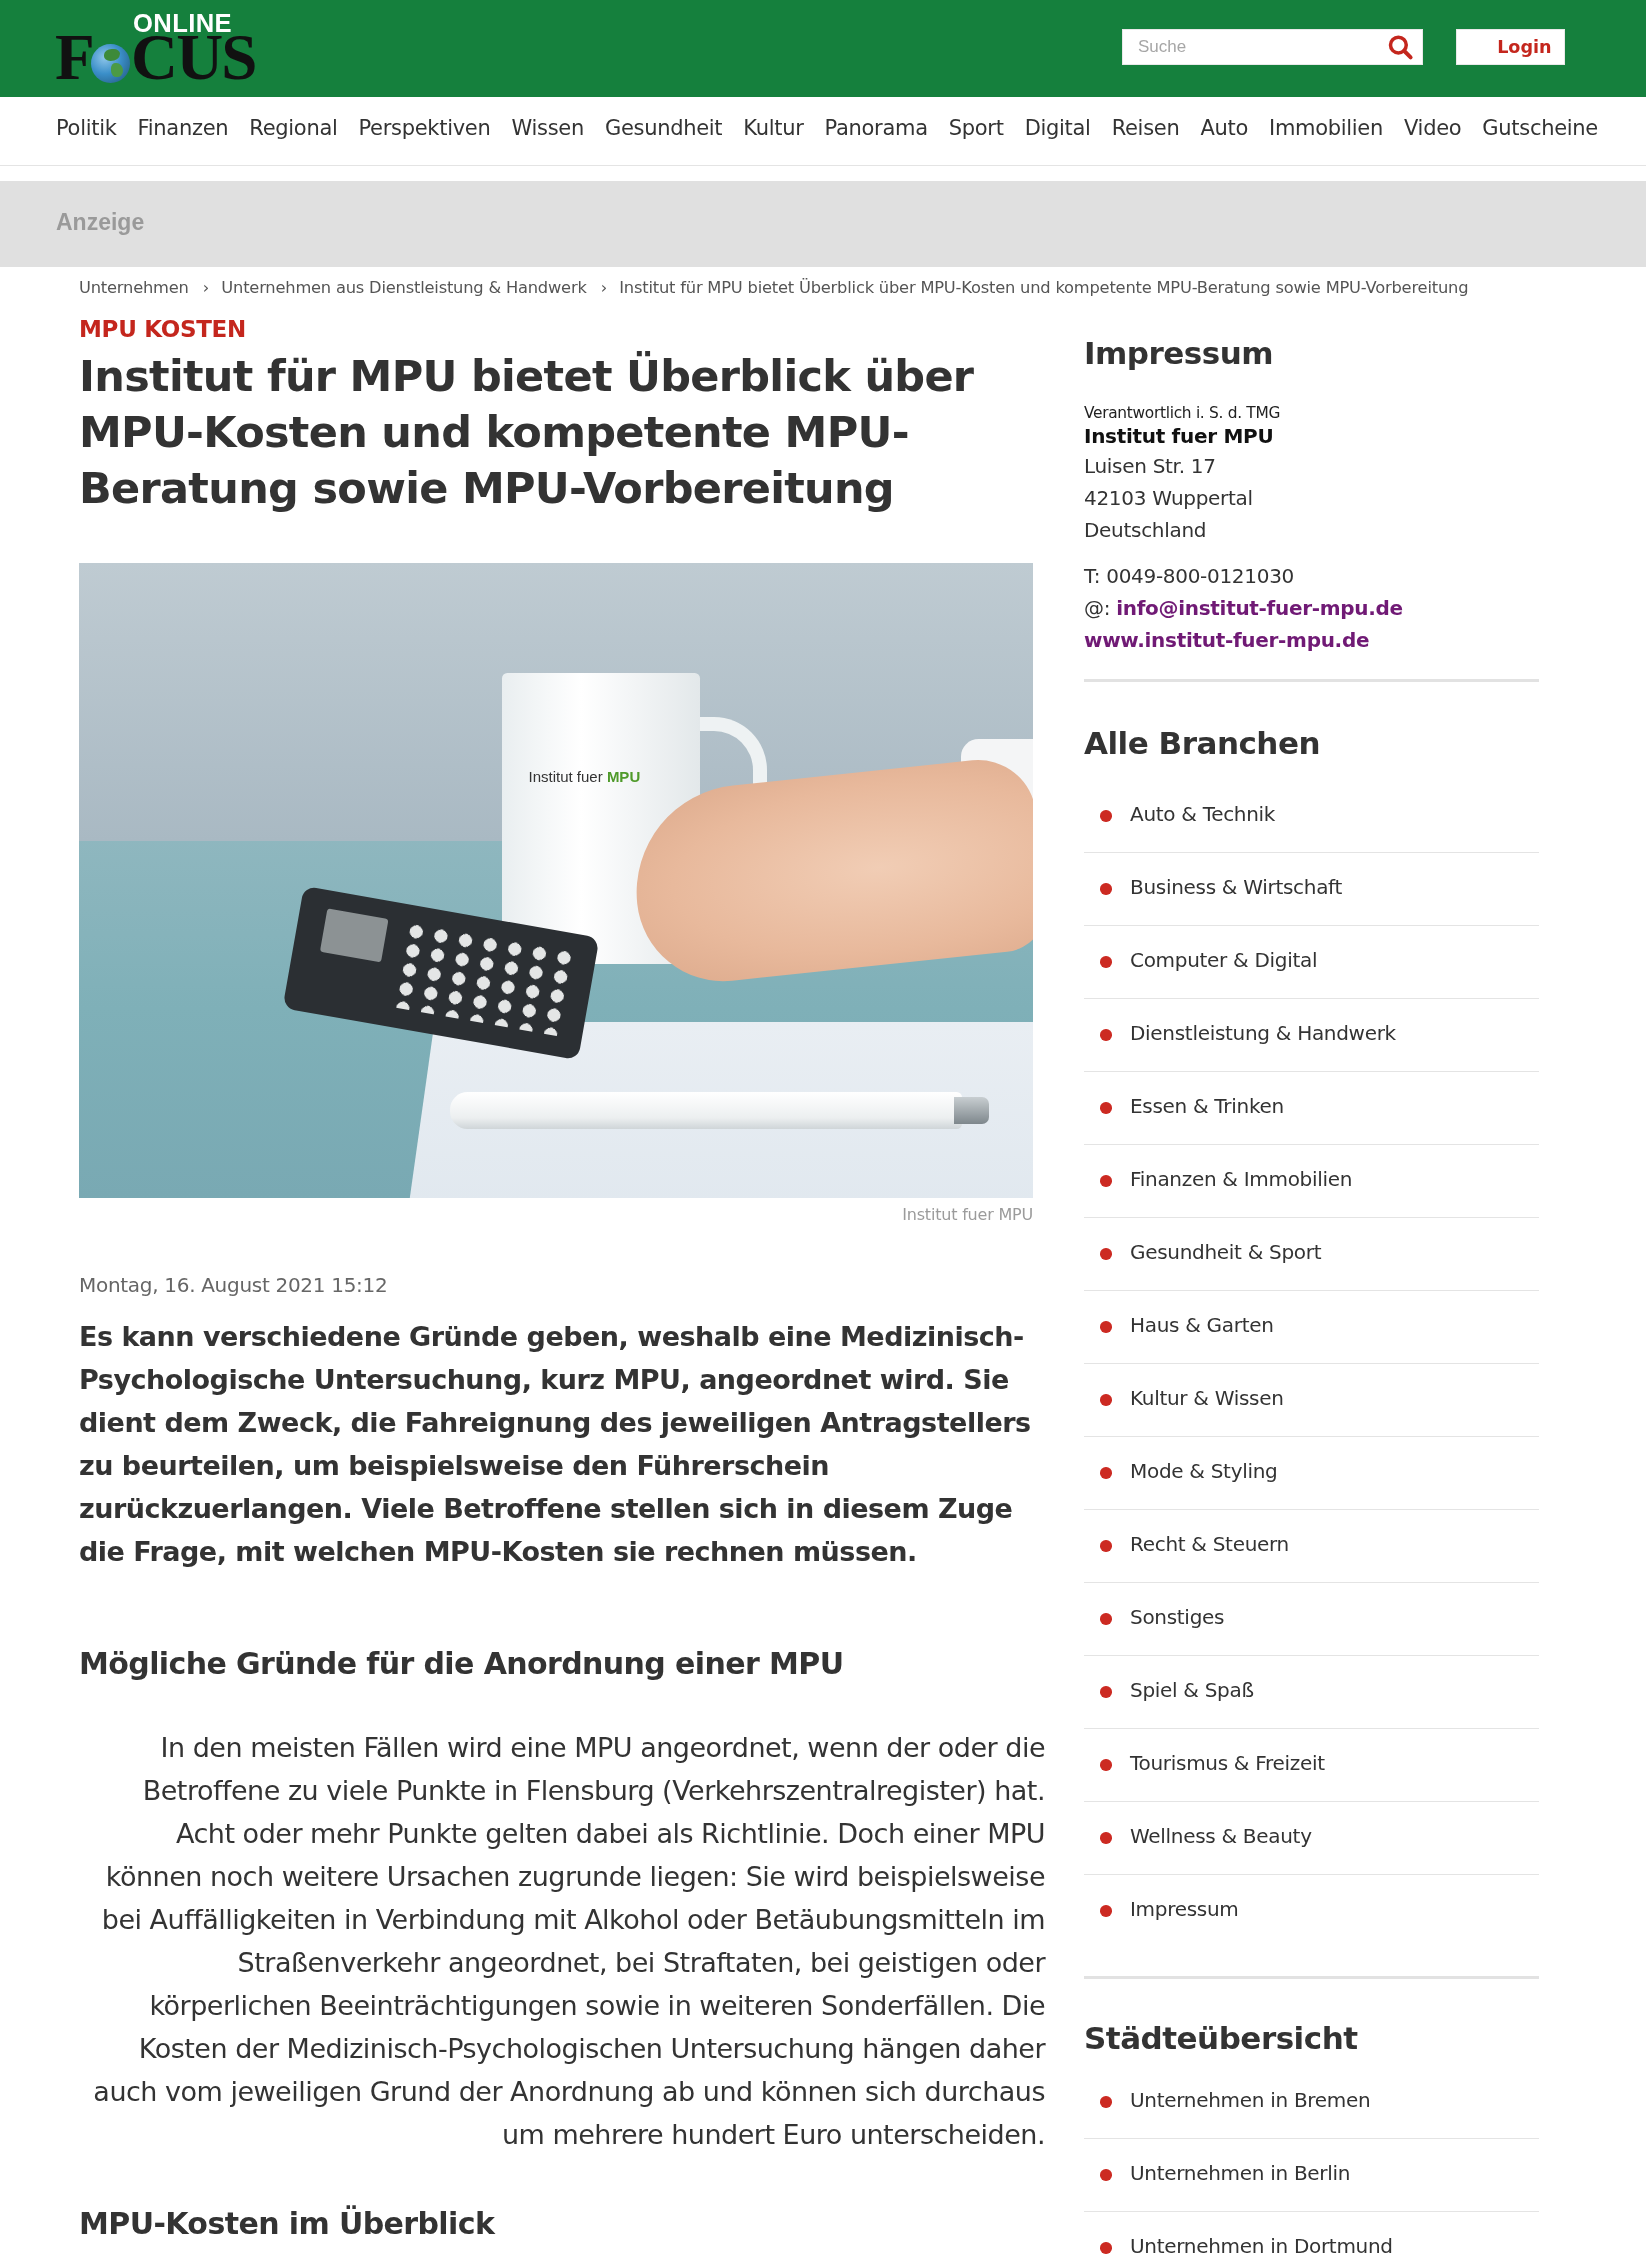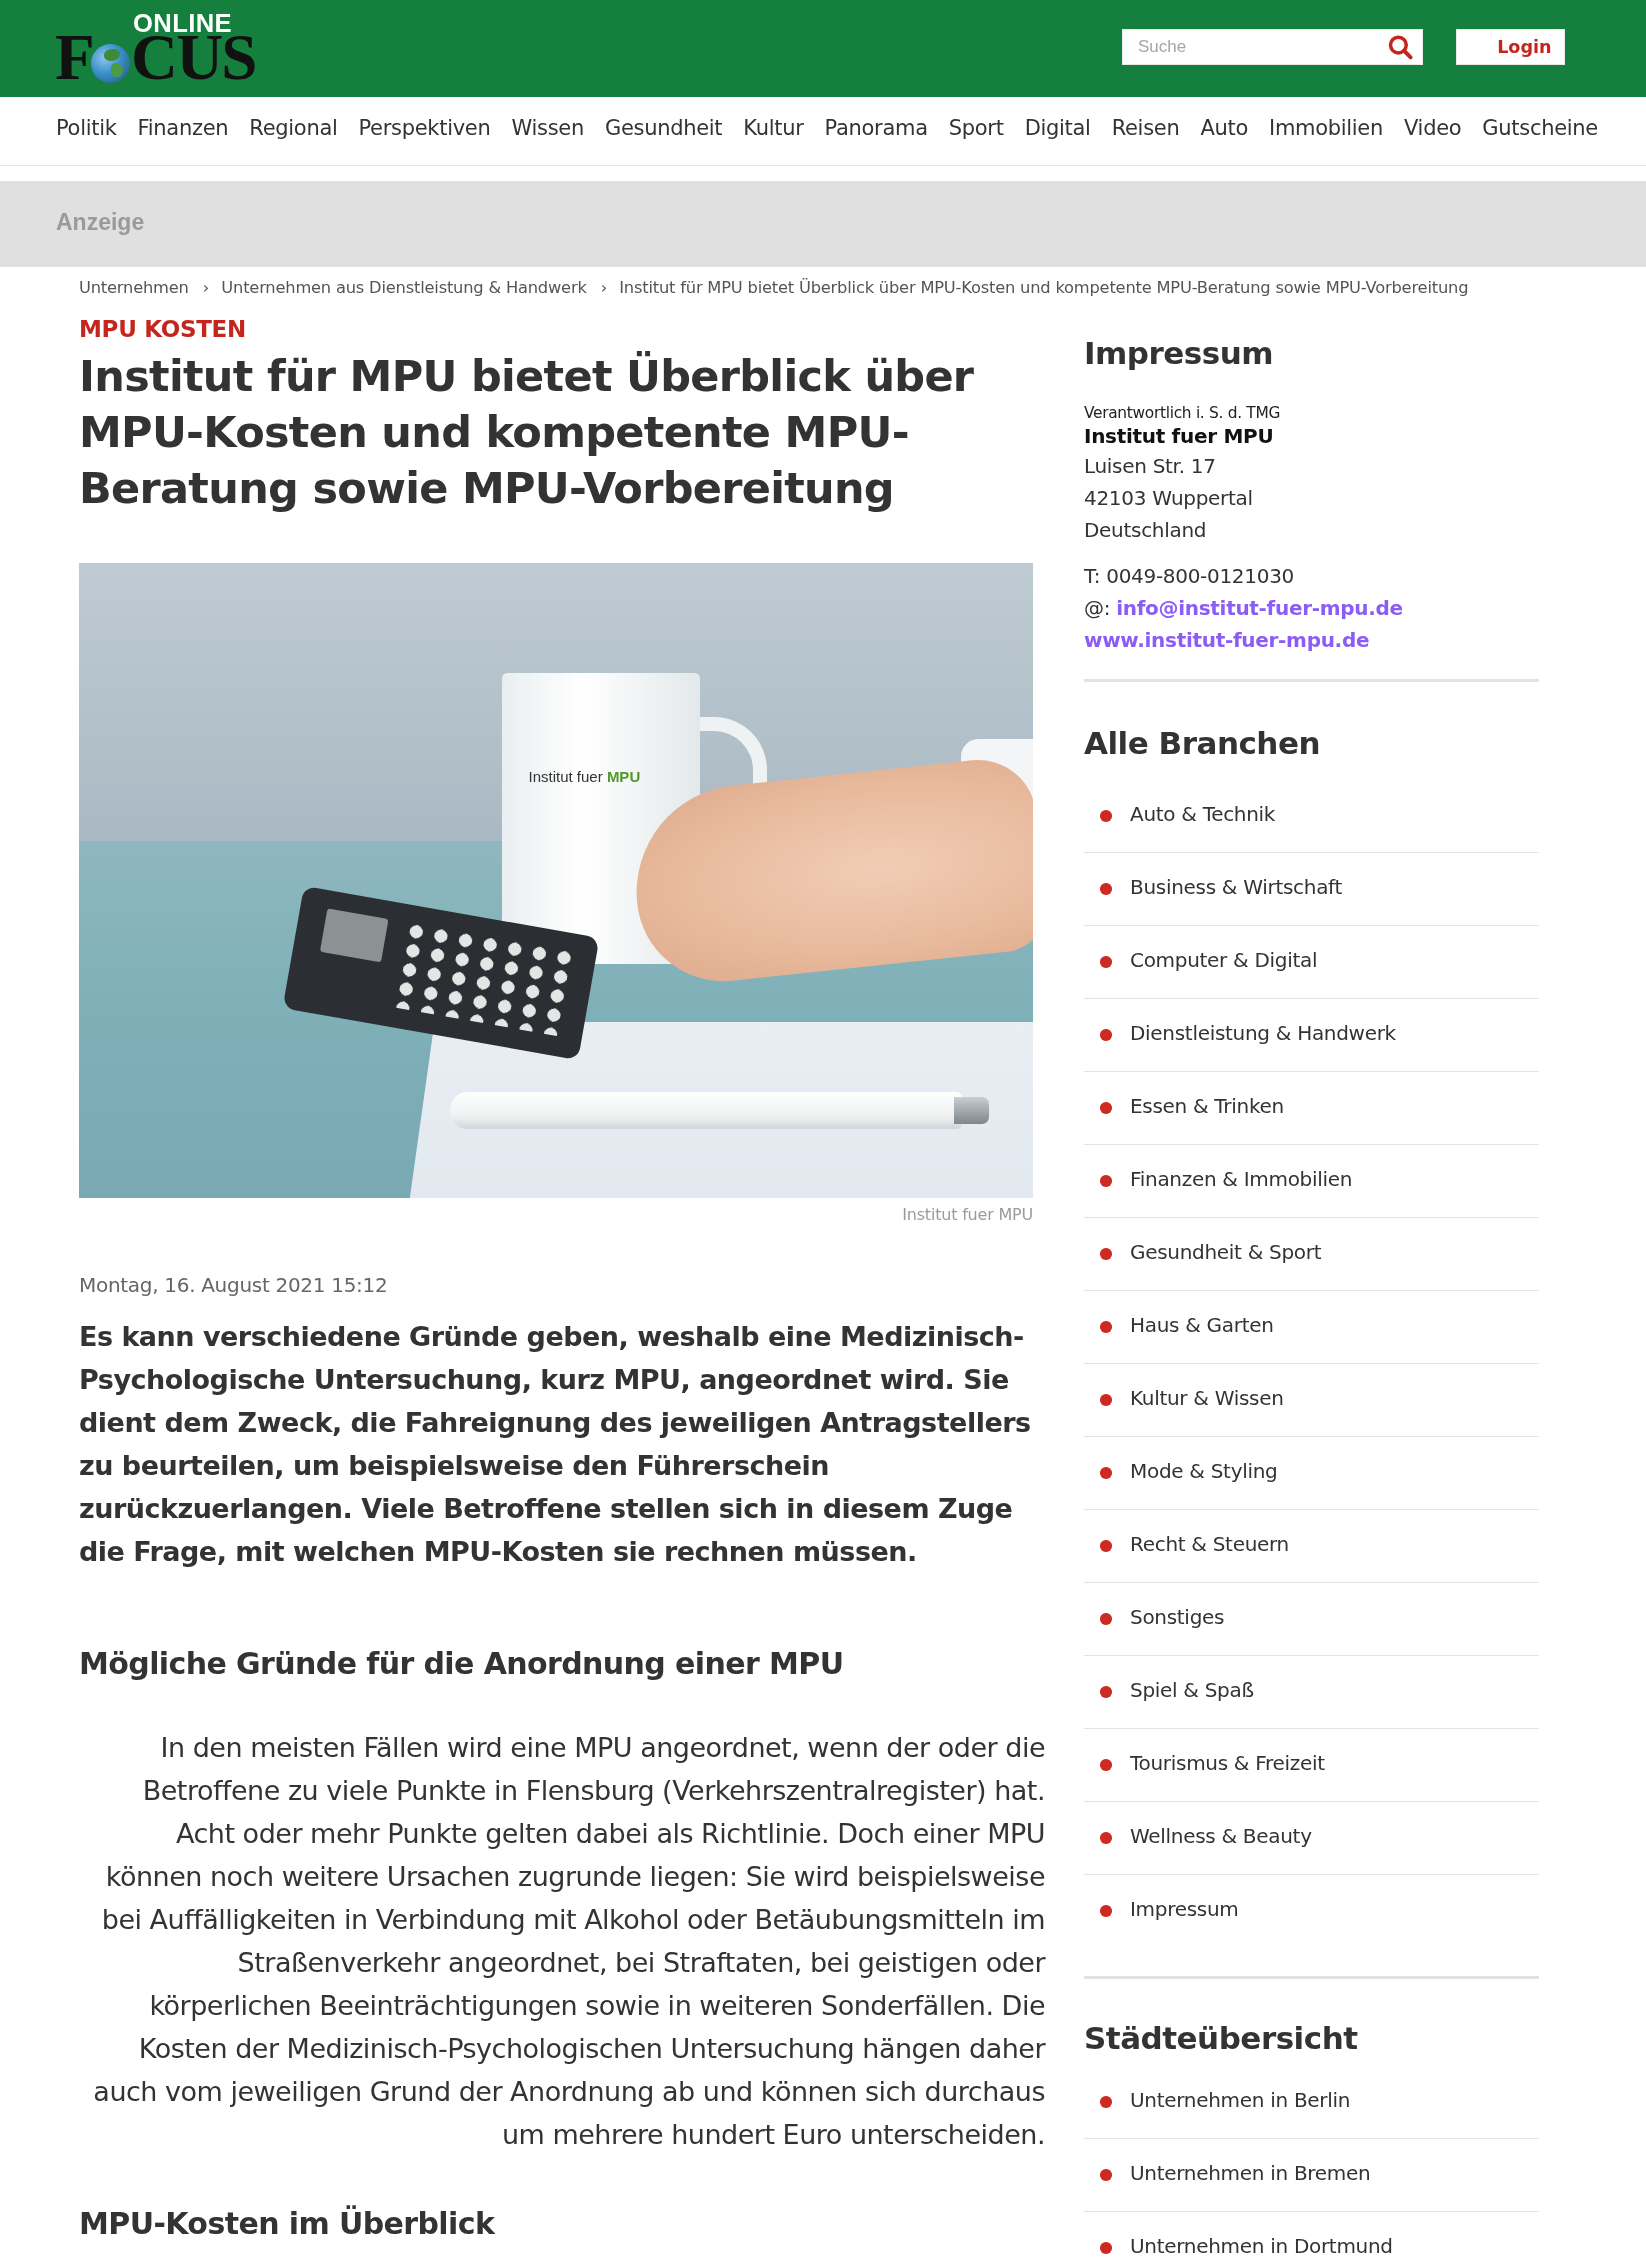--- a/index.html
+++ b/index.html
@@ -62,21 +62,21 @@
   .subhead.h2nd { top: 2206px; }
   .body-text { position: absolute; left: 79px; top: 1726px; width: 966px; font-size: 27px; line-height: 43px; color: #333333; letter-spacing: -0.5px; text-align: right; }
 
   
   .sidebar { position: absolute; left: 1084px; top: 335px; width: 455px; }
   .side-h { font-size: 31px; font-weight: bold; color: #333333; letter-spacing: -0.5px; }
   .impr-block { position: absolute; left: 0; top: 0; width: 455px; }
   .impr-small { position: absolute; top: 69px; left: 0; font-size: 15.4px; color: #222; letter-spacing: -0.3px; }
   .impr-name { position: absolute; top: 89px; left: 0; font-size: 20px; font-weight: bold; color: #111; letter-spacing: -0.3px; }
   .impr-line { position: absolute; left: 0; font-size: 20px; color: #333; letter-spacing: -0.3px; }
-  .impr-link { color: #8b5cf6; font-weight: bold; cursor: pointer; }
+  .impr-link { color: #701a75; font-weight: bold; cursor: pointer; }
   .impr-divider { position: absolute; top: 344px; left: 0; width: 455px; height: 2.6px; background: #e2e2e2; }
 
   .branchen { position: absolute; left: 1084px; top: 725px; width: 455px; }
   .list { list-style: none; position: absolute; left: 0; width: 455px; }
   .list li { position: relative; height: 73px; border-bottom: 1.8px solid #e4e4e4; cursor: pointer; }
   .list li:last-child { border-bottom: none; }
   .list .dot { position: absolute; left: 16px; top: 30px; width: 11.5px; height: 11.5px; border-radius: 50%; background: #cc2a22; }
   .list .lbl { position: absolute; left: 46px; top: 22px; font-size: 20px; color: #333333; white-space: nowrap; letter-spacing: -0.3px; }
   .section-divider { position: absolute; left: 1084px; top: 1976px; width: 455px; height: 2.6px; background: #e2e2e2; }
   .staedte { position: absolute; left: 1084px; top: 2020px; width: 455px; }
@@ -248,25 +248,25 @@
   </ul>
 </section>
 
 <div class="section-divider"></div>
 
 <section class="staedte">
   <h3 class="side-h">Städteübersicht</h3>
   <ul class="list" style="top:46px">
     <li style="border-bottom:1.8px solid #e4e4e4">
         <span class="dot"></span>
+        <span class="lbl">Unternehmen in Bremen</span>
+      </li>
+    <li style="border-bottom:1.8px solid #e4e4e4">
+        <span class="dot"></span>
         <span class="lbl">Unternehmen in Berlin</span>
-      </li>
-    <li style="border-bottom:1.8px solid #e4e4e4">
-        <span class="dot"></span>
-        <span class="lbl">Unternehmen in Bremen</span>
       </li>
     <li>
         <span class="dot"></span>
         <span class="lbl">Unternehmen in Dortmund</span>
       </li>
   </ul>
 </section>
 
 
 </body></html>

